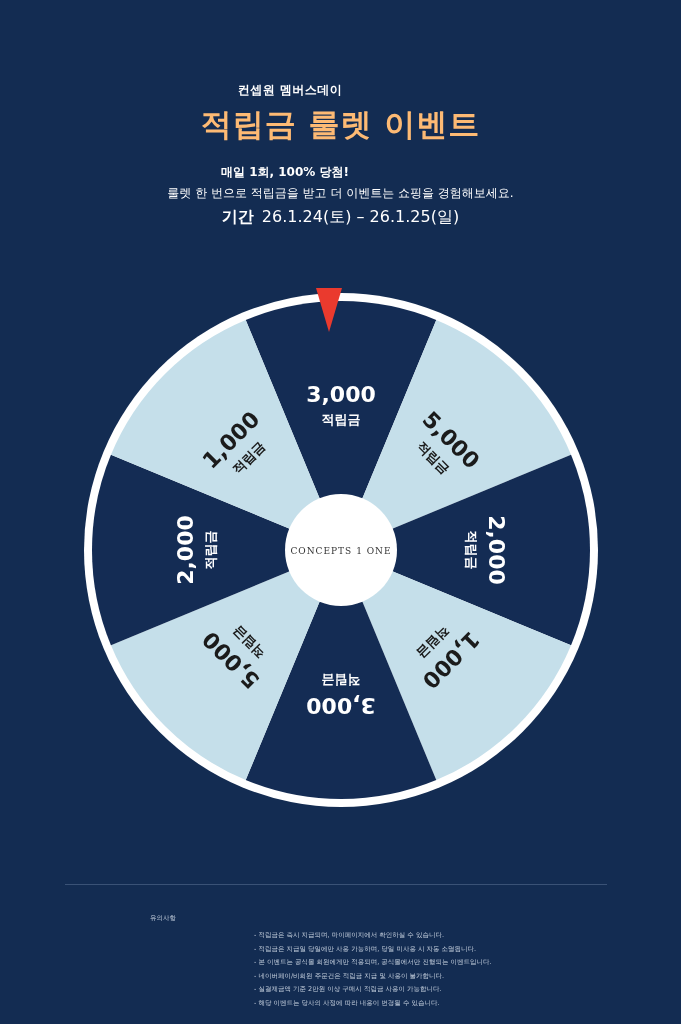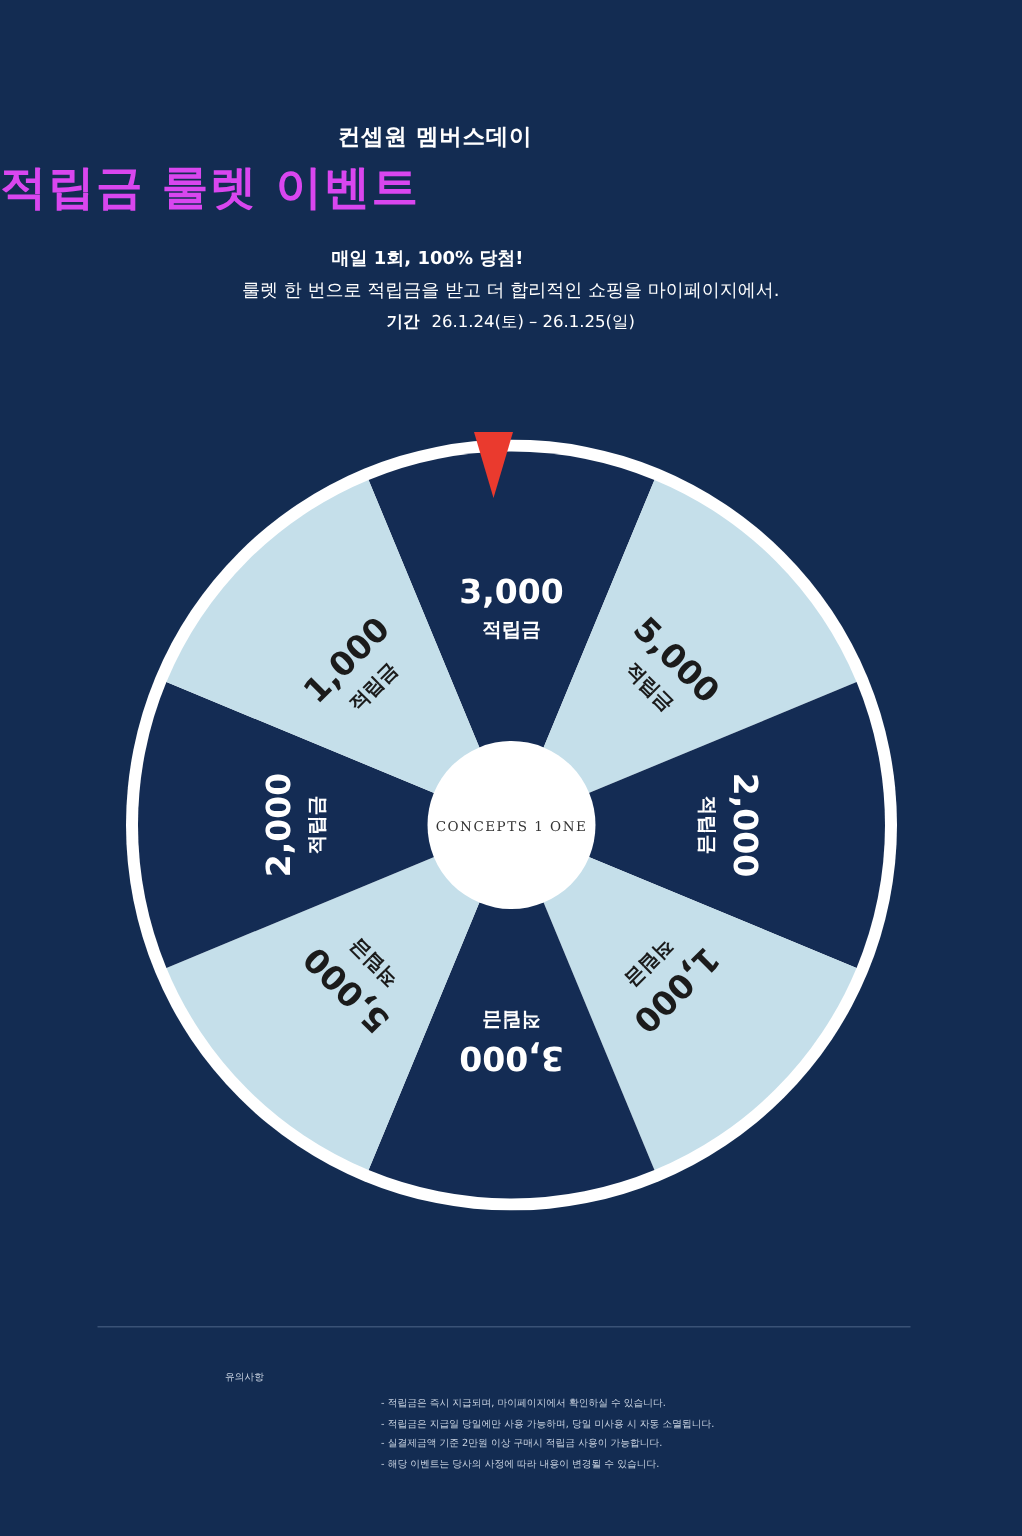--- a/index.html
+++ b/index.html
@@ -1,39 +1,39 @@
 <!DOCTYPE html>
 <html><head>
   <meta charset="utf-8">
   <style>
     html, body { margin:0; padding:0; }
     body { width:681px; height:1024px; background:#132c52; overflow:hidden; position:relative;
            font-family:"DejaVu Sans","Liberation Sans",sans-serif; color:#fff; }
-    .brand { position:absolute; top:82px; left:0; width:580px; text-align:center; font-size:15px; font-weight:bold; color:#fff; letter-spacing:0.5px; }
-    .title { position:absolute; top:104px; left:0; width:681px; text-align:left; font-size:31px; font-weight:bold; color:#d946ef; letter-spacing:1px; }
+    .brand { position:absolute; top:82px; left:0; width:580px; text-align:center; font-size:12px; font-weight:bold; color:#fff; letter-spacing:0.5px; }
+    .title { position:absolute; top:104px; left:0; width:681px; text-align:center; font-size:31px; font-weight:bold; color:#fdba74; letter-spacing:1px; }
     .headline { position:absolute; top:164px; left:0; width:570px; text-align:center; font-size:12px; font-weight:bold; color:#fff; }
     .desc { position:absolute; top:185px; left:0; width:681px; text-align:center; font-size:12px; color:#fff; }
-    .period { position:absolute; top:207px; left:0; width:681px; text-align:center; font-size:11px; color:#fff; }
+    .period { position:absolute; top:207px; left:0; width:681px; text-align:center; font-size:16px; color:#fff; }
     .period .lbl { font-weight:bold; margin-right:8px; }
     .wheel { position:absolute; left:84px; top:293px; width:514px; height:514px; }
     .pointer { position:absolute; left:316px; top:288px; width:0; height:0;
                border-left:13px solid transparent; border-right:13px solid transparent; border-top:44px solid #ea3a2e; }
     .divider { position:absolute; left:65px; top:884px; width:542px; height:1px; background:#3a5276; }
     .notes-label { position:absolute; left:150px; top:914px; font-size:6.5px; color:#c8d2e0; }
     .notes { position:absolute; left:238px; top:913px; list-style:none; margin:16px; padding:0; }
     .notes li { font-size:6.5px; color:#c8d2e0; height:13.5px; line-height:13.5px; white-space:nowrap; }
     .notes li::before { content:"- "; }
   </style>
 </head>
 <body>
 
 <div class="brand">컨셉원 멤버스데이</div>
 <div class="title">적립금 룰렛 이벤트</div>
 <div class="headline">매일 1회, 100% 당첨!</div>
-<div class="desc">룰렛 한 번으로 적립금을 받고 더 합리적인 쇼핑을 마이페이지에서.</div>
+<div class="desc">룰렛 한 번으로 적립금을 받고 더 이벤트는 쇼핑을 경험해보세요.</div>
 <div class="period">
   <span class="lbl">기간</span><span>26.1.24(토)  – 26.1.25(일)</span>
 </div>
 
 <svg class="wheel" viewBox="-257 -257 514 514" xmlns="http://www.w3.org/2000/svg">
   <circle cx="0" cy="0" r="257" fill="#ffffff"></circle>
   <g id="segs">
       <path d="M0 0 L-95.28817465890734 -230.0460035953104 A249 249 0 0 1 95.28817465890737 -230.0460035953104 Z" fill="#142c54"></path>
       <path d="M0 0 L95.28817465890737 -230.0460035953104 A249 249 0 0 1 230.0460035953104 -95.28817465890735 Z" fill="#c5dfea"></path>
       <path d="M0 0 L230.0460035953104 -95.28817465890735 A249 249 0 0 1 230.0460035953104 95.28817465890735 Z" fill="#142c54"></path>
@@ -80,15 +80,17 @@
   <circle cx="0" cy="0" r="56" fill="#ffffff"></circle>
   <text x="0" y="4" text-anchor="middle" font-family="'DejaVu Serif','Liberation Serif',serif" font-size="9" letter-spacing="1" fill="#333">CONCEPTS 1 ONE</text>
 </svg>
 <div class="pointer"></div>
 
 <div class="divider"></div>
 <div class="notes-label">유의사항</div>
 <ul class="notes">
   <li>적립금은 즉시 지급되며, 마이페이지에서 확인하실 수 있습니다.</li>
   <li>적립금은 지급일 당일에만 사용 가능하며, 당일 미사용 시 자동 소멸됩니다.</li>
+  <li>본 이벤트는 공식몰 회원에게만 적용되며, 공식몰에서만 진행되는 이벤트입니다.</li>
+  <li>네이버페이/비회원 주문건은 적립금 지급 및 사용이 불가합니다.</li>
   <li>실결제금액 기준 2만원 이상 구매시 적립금 사용이 가능합니다.</li>
   <li>해당 이벤트는 당사의 사정에 따라 내용이 변경될 수 있습니다.</li>
 </ul>
 
 </body></html>

